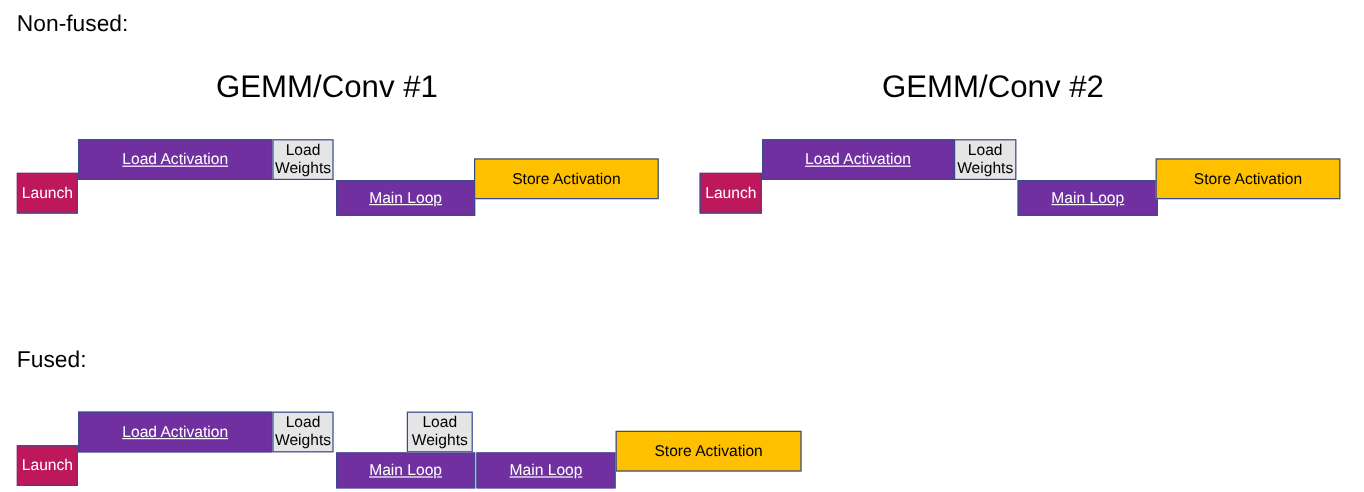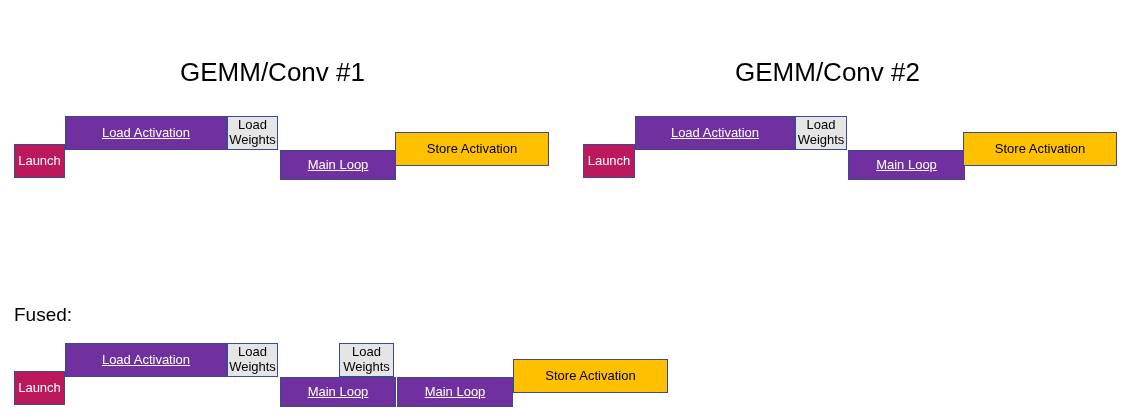--- a/index.html
+++ b/index.html
@@ -40,38 +40,39 @@
   .c-launch  { background: #be185d; color: #ffffff; margin-top: 28px; }
   .c-load    { background: #7030A0; color: #ffffff; text-decoration: underline; }
   .c-weights { background: #e5e5e5; color: #000000; }
   .c-store   { background: #FFC000; color: #000000; margin-top: 16px; }
 </style>
 </head>
 <body>
 
 <div id="canvas">
 
+  <div class="section-label" style="left:14px; top:10px;">Non-fused:</div>
 
   <div class="group-title" style="left:180px; top:57px; width:180px;">GEMM/Conv #1</div>
 
   <div class="group-title" style="left:735px; top:57px; width:180px;">GEMM/Conv #2</div>
 
   <div class="seg c-launch" style="left:14px; top:116px; width:51px; height:34px;">Launch</div>
   <div class="seg c-load" style="left:65px; top:116px; width:162px; height:34px;">Load Activation</div>
   <div class="seg c-weights" style="left:227px; top:116px; width:51px; height:34px;">Load Weights</div>
   <div class="seg c-load" style="left:280px; top:150px; width:116px; height:30px;">Main Loop</div>
   <div class="seg c-store" style="left:395px; top:116px; width:154px; height:34px;">Store Activation</div>
 
   <div class="seg c-launch" style="left:583px; top:116px; width:52px; height:34px;">Launch</div>
   <div class="seg c-load" style="left:635px; top:116px; width:160px; height:34px;">Load Activation</div>
   <div class="seg c-weights" style="left:795px; top:116px; width:52px; height:34px;">Load Weights</div>
   <div class="seg c-load" style="left:848px; top:150px; width:117px; height:30px;">Main Loop</div>
   <div class="seg c-store" style="left:963px; top:116px; width:154px; height:34px;">Store Activation</div>
 
-  <div class="section-label" style="left:14px; top:304px;">Fused:</div>
+  <div class="section-label" style="left:14px; top:290px;">Fused:</div>
 
   <div class="seg c-launch" style="left:14px; top:343px; width:51px; height:34px;">Launch</div>
   <div class="seg c-load" style="left:65px; top:343px; width:162px; height:34px;">Load Activation</div>
   <div class="seg c-weights" style="left:227px; top:343px; width:51px; height:34px;">Load Weights</div>
   <div class="seg c-load" style="left:280px; top:377px; width:116px; height:30px;">Main Loop</div>
   <div class="seg c-weights" style="left:339px; top:343px; width:55px; height:34px;">Load Weights</div>
   <div class="seg c-load" style="left:397px; top:377px; width:116px; height:30px;">Main Loop</div>
   <div class="seg c-store" style="left:513px; top:343px; width:155px; height:34px;">Store Activation</div>
 
 </div>

